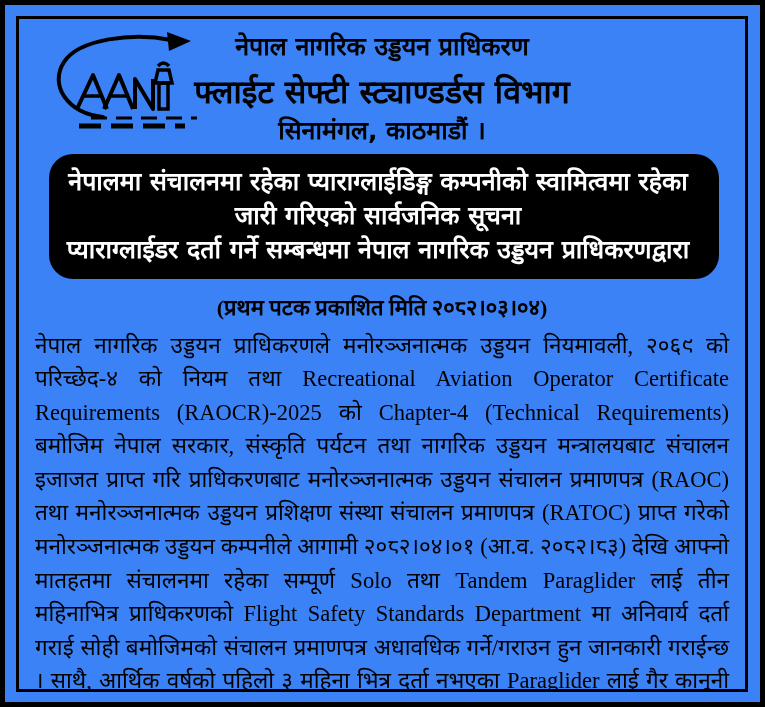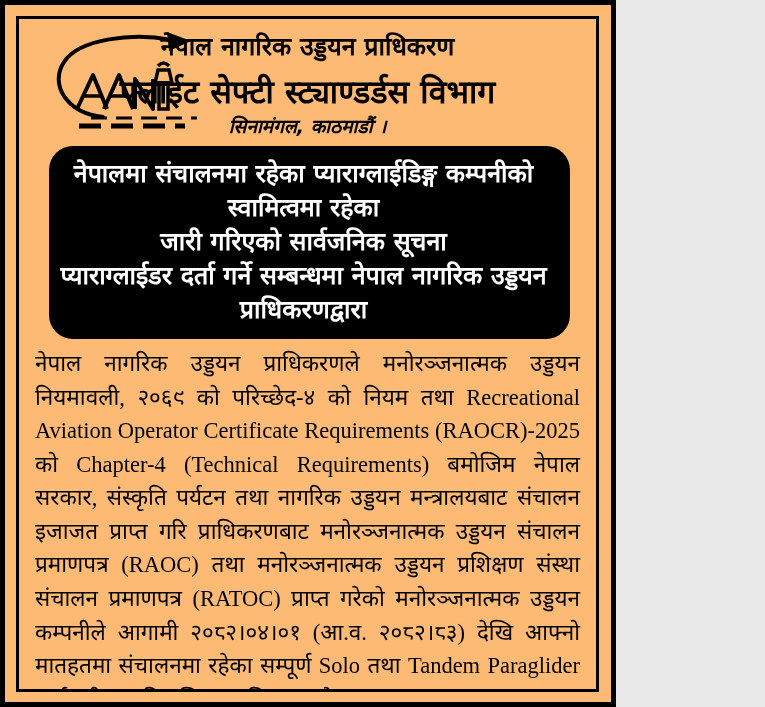--- a/index.html
+++ b/index.html
@@ -1,19 +1,19 @@
 <!DOCTYPE html>
 <html lang="ne"><head>
 <meta charset="utf-8">
 <style>
   html, body { margin: 0; padding: 0; background: #e8e8e8; }
   .page {
     position: relative;
-    width: 616px; height: 707px;
-    background: #fdba74;
+    width: 765px; height: 707px;
+    background: #3b82f6;
     box-sizing: border-box;
     border: 5px solid #000000;
     font-family: "Liberation Serif", "DejaVu Serif", serif;
     color: #000000;
     overflow: hidden;
   }
   .inner {
     position: absolute;
     left: 11px; top: 11px; right: 12px; bottom: 10px;
     border: 3px solid #000000;
@@ -29,21 +29,21 @@
   .h1 {
     font-family: "DejaVu Sans", "Liberation Sans", sans-serif;
     font-weight: bold; font-size: 25px; line-height: 1.25;
   }
   .h2 {
     font-family: "DejaVu Sans", "Liberation Sans", sans-serif;
     font-weight: bold; font-size: 32px; line-height: 1.2; margin-top: 11px;
   }
   .h3 {
     font-family: "DejaVu Sans", "Liberation Sans", sans-serif;
-    font-weight: bold; font-size: 19px; line-height: 1.25; margin-top: 3px; font-style: italic;
+    font-weight: bold; font-size: 25px; line-height: 1.25; margin-top: 3px;
   }
   .banner {
     margin: 8px 12px 0 16px;
     background: #000000;
     color: #ffffff;
     border-radius: 24px;
     text-align: center;
     font-family: "DejaVu Sans", "Liberation Sans", sans-serif;
     font-weight: bold;
     font-size: 25px;
@@ -94,17 +94,18 @@
       <div class="h2">फ्लाईट सेफ्टी स्ट्याण्डर्डस विभाग</div>
       <div class="h3">सिनामंगल, काठमाडौं ।</div>
     </header>
 
     <div class="banner">
       <div>नेपालमा संचालनमा रहेका प्याराग्लाईडिङ्ग कम्पनीको स्वामित्वमा रहेका</div>
       <div>जारी गरिएको सार्वजनिक सूचना</div>
       <div>प्याराग्लाईडर दर्ता गर्ने सम्बन्धमा नेपाल नागरिक उड्डयन प्राधिकरणद्वारा</div>
     </div>
 
+    <div class="date">(प्रथम पटक प्रकाशित मिति २०८२।०३।०४)</div>
 
     <p class="body-text">नेपाल नागरिक उड्डयन प्राधिकरणले मनोरञ्जनात्मक उड्डयन नियमावली, २०६९ को परिच्छेद-४ को नियम तथा Recreational Aviation Operator Certificate Requirements (RAOCR)-2025 को Chapter-4 (Technical Requirements) बमोजिम नेपाल सरकार, संस्कृति पर्यटन तथा नागरिक उड्डयन मन्त्रालयबाट संचालन इजाजत प्राप्त गरि प्राधिकरणबाट मनोरञ्जनात्मक उड्डयन संचालन प्रमाणपत्र (RAOC) तथा मनोरञ्जनात्मक उड्डयन प्रशिक्षण संस्था संचालन प्रमाणपत्र (RATOC) प्राप्त गरेको मनोरञ्जनात्मक उड्डयन कम्पनीले आगामी २०८२।०४।०१ (आ.व. २०८२।८३) देखि आफ्नो मातहतमा संचालनमा रहेका सम्पूर्ण Solo तथा Tandem Paraglider लाई तीन महिनाभित्र प्राधिकरणको Flight Safety Standards Department मा अनिवार्य दर्ता गराई सोही बमोजिमको संचालन प्रमाणपत्र अधावधिक गर्ने/गराउन हुन जानकारी गराईन्छ । साथै, आर्थिक वर्षको पहिलो ३ महिना भित्र दर्ता नभएका Paraglider लाई गैर कानूनी घोषणा गरि प्राधिकरणको प्रचलित ऐन तथा नियमावली बमोजिम आवश्यक कारवाही गरिने ब्यहोरा समेत सम्पूर्ण सरोकारवाला वर्गमा जानकारीको लागि विशेष अनुरोध गरिन्छ।</p>
 
   </div>
 </div>
 
 </body></html>

